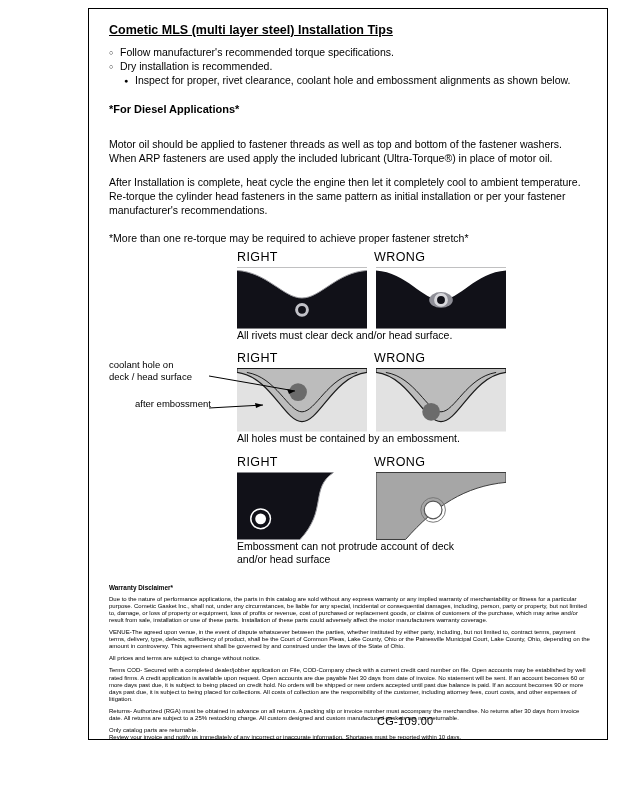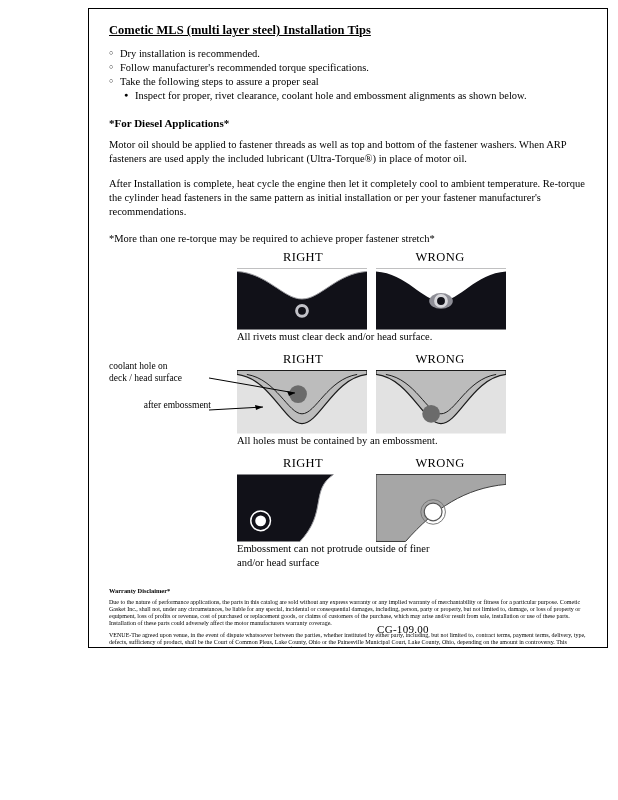--- a/index.html
+++ b/index.html
@@ -1,31 +1,31 @@
 <!DOCTYPE html>
 <html><head>
 <meta charset="utf-8">
 <style>
   html,body{margin:0;padding:0;background:#ffffff;}
   body{width:618px;height:800px;position:relative;font-family:"Liberation Sans",sans-serif;color:#000;}
-  .frame{position:absolute;left:88px;top:8px;width:520px;height:640px;border:1px solid #000;box-sizing:border-box;padding:12px 16px 10px 20px;overflow:hidden;font-family:Liberation Serif, serif;}
+  .frame{position:absolute;left:88px;top:8px;width:520px;height:732px;border:1px solid #000;box-sizing:border-box;padding:12px 16px 10px 20px;overflow:hidden;}
   .title{font-size:12.5px;font-weight:bold;text-decoration:underline;margin:2px 0 9px 0;}
   ul.tips{list-style:none;margin:0;padding:0;font-size:10.5px;}
   ul.tips > li{position:relative;padding-left:11px;line-height:1.32;}
   ul.tips > li.tip::before{content:"○";position:absolute;left:0;top:2px;font-size:7px;}
   ul.sub{list-style:none;margin:0 0 0 15px;padding:0;}
   ul.sub > li{position:relative;padding-left:11px;line-height:1.32;}
   ul.sub > li::before{content:"●";position:absolute;left:0;top:2px;font-size:7px;}
-  .diesel-heading{font-size:11px;font-weight:bold;margin:15px 0 9px 0;}
+  .diesel-heading{font-size:11px;font-weight:bold;margin:15px 0 23px 0;}
   .para{font-size:10.5px;line-height:1.33;margin:0 0 11px 0;max-width:486px;}
   .note{font-size:10.5px;margin:14px 0 4px 0;}
   .diagrams{width:269px;margin:6px 0 0 128px;}
   .diag-row{margin-bottom:9px;position:relative;}
   .headers{display:flex;margin-bottom:3px;}
-  .headers div{width:132px;text-align:center;font-size:12.5px;letter-spacing:.4px;}
+  .headers div{width:132px;font-size:12.5px;letter-spacing:.4px;}
   .headers div:last-child{margin-left:5px;}
   .imgs{display:flex;gap:9px;position:relative;}
   .imgs svg{display:block;}
   .caption{font-size:10.5px;white-space:pre-line;line-height:1.25;}
   .lbl-coolant{position:absolute;right:calc(100% + 30px);top:-9px;width:98px;font-size:9.5px;line-height:1.2;white-space:pre-line;}
   .lbl-emboss{position:absolute;right:calc(100% + 26px);top:30px;font-size:9.5px;white-space:nowrap;}
   .connectors{position:absolute;left:-30px;top:0;width:122px;height:64px;pointer-events:none;}
   .disclaimer{margin-top:18px;max-width:486px;}
   .disclaimer .dhead{font-size:6.4px;font-weight:bold;margin:0 0 5px 0;}
   .disclaimer p{font-size:6px;line-height:1.18;margin:0 0 5px 0;}
@@ -33,23 +33,22 @@
   .code{position:absolute;left:288px;bottom:12px;font-size:11px;letter-spacing:.3px;}
 </style>
 </head>
 <body>
 
 <div class="frame">
 
   <h1 class="title">Cometic MLS (multi layer steel) Installation Tips</h1>
 
   <ul class="tips">
+    <li class="tip">Follow manufacturer's recommended torque specifications.</li>
     <li class="tip">Dry installation is recommended.</li>
-    <li class="tip">Follow manufacturer's recommended torque specifications.</li>
-    <li class="tip">Take the following steps to assure a proper seal</li>
     <li style="padding-left:0;">
       <ul class="sub">
         <li>Inspect for proper, rivet clearance, coolant hole and embossment alignments as shown below.</li>
       </ul>
     </li>
   </ul>
 
   <div class="diesel-heading">*For Diesel Applications*</div>
   <p class="para">Motor oil should be applied to fastener threads as well as top and bottom of the fastener washers. When ARP fasteners are used apply the included lubricant (Ultra-Torque®) in place of motor oil.</p>
   <p class="para">After Installation is complete, heat cycle the engine then let it completely cool to ambient temperature. Re-torque the cylinder head fasteners in the same pattern as initial installation or per your fastener manufacturer's recommendations.</p>
@@ -123,21 +122,21 @@
           <circle cx="24" cy="47" r="10" fill="none" stroke="#ffffff" stroke-width="1.5"></circle>
           <circle cx="24" cy="47" r="5.5" fill="#ffffff"></circle>
         </svg>
         <svg width="132" height="68" viewBox="0 0 132 68">
           <rect width="132" height="68" fill="#ffffff"></rect>
           <path d="M0,0 H132 V10 C90,14 60,34 30,68 H0 Z" fill="#a6a6a6" stroke="#3a3a3a" stroke-width="1"></path>
           <circle cx="58" cy="38" r="12.5" fill="none" stroke="#777777" stroke-width="1"></circle>
           <circle cx="58" cy="38" r="9" fill="#ffffff" stroke="#555555" stroke-width="1.2"></circle>
         </svg>
       </div>
-      <div class="caption">Embossment can not protrude outside of finer
+      <div class="caption">Embossment can not protrude account of deck
 and/or head surface</div>
     </div>
 
   </div>
 
   <div class="disclaimer">
     <div class="dhead">Warranty Disclaimer*</div>
     <p>Due to the nature of performance applications, the parts in this catalog are sold without any express warranty or any implied warranty of merchantability or fitness for a particular purpose.  Cometic Gasket Inc., shall not, under any circumstances, be liable for any special, incidental or consequential damages, including, person, party or property, but not limited to, damage, or loss of property or equipment, loss of profits or revenue, cost of purchased or replacement goods, or claims of customers of the purchase, which may arise and/or result from sale, installation or use of these parts.  Installation of these parts could adversely affect the motor manufacturers warranty coverage.</p>
     <p>VENUE-The agreed upon venue, in the event of dispute whatsoever between the parties, whether instituted by either party, including, but not limited to, contract terms, payment terms, delivery, type, defects, sufficiency of product, shall be the Court of Common Pleas, Lake County, Ohio or the Painesville Municipal Court, Lake County, Ohio, depending on the amount in controversy. This agreement shall be governed by and construed under the laws of the State of Ohio.</p>
     <p>All prices and terms are subject to change without notice.</p>

